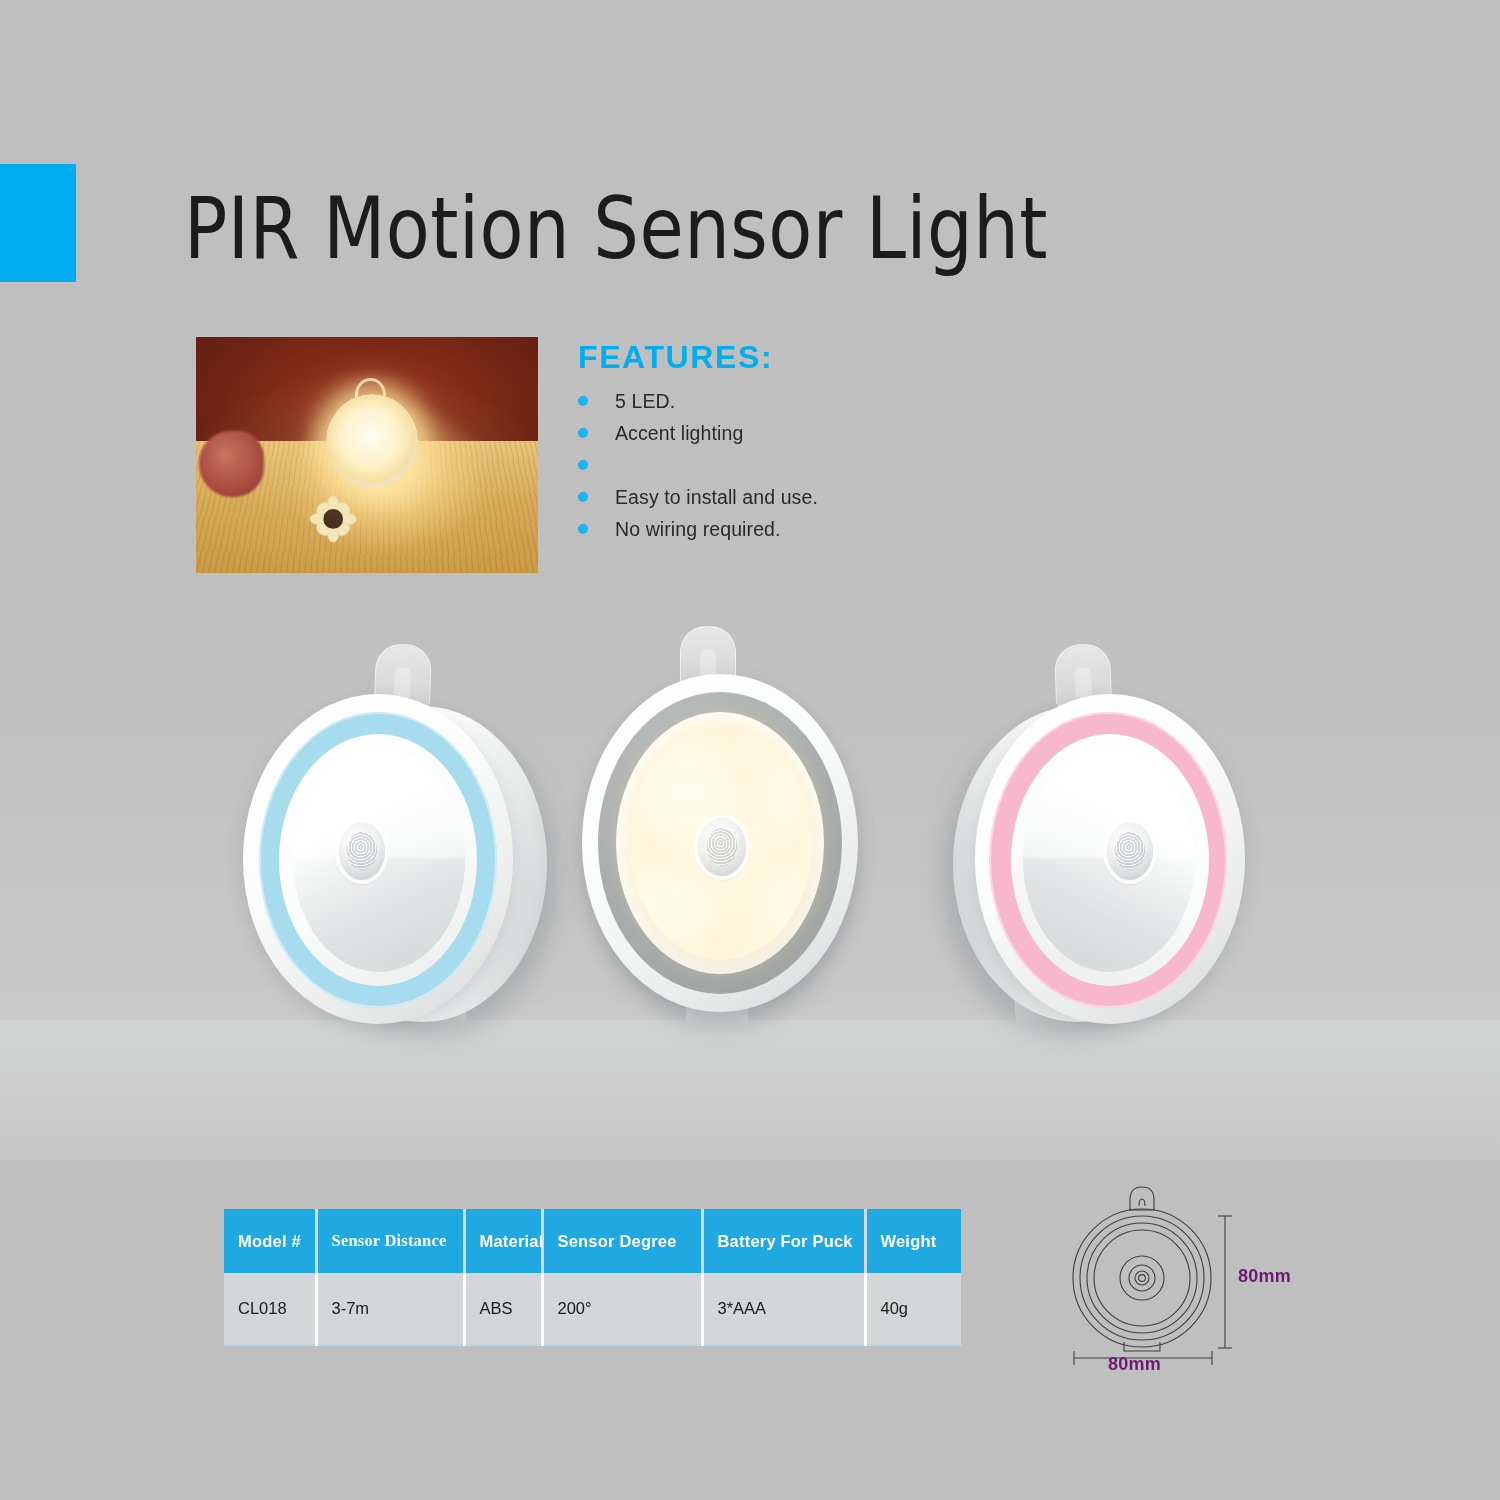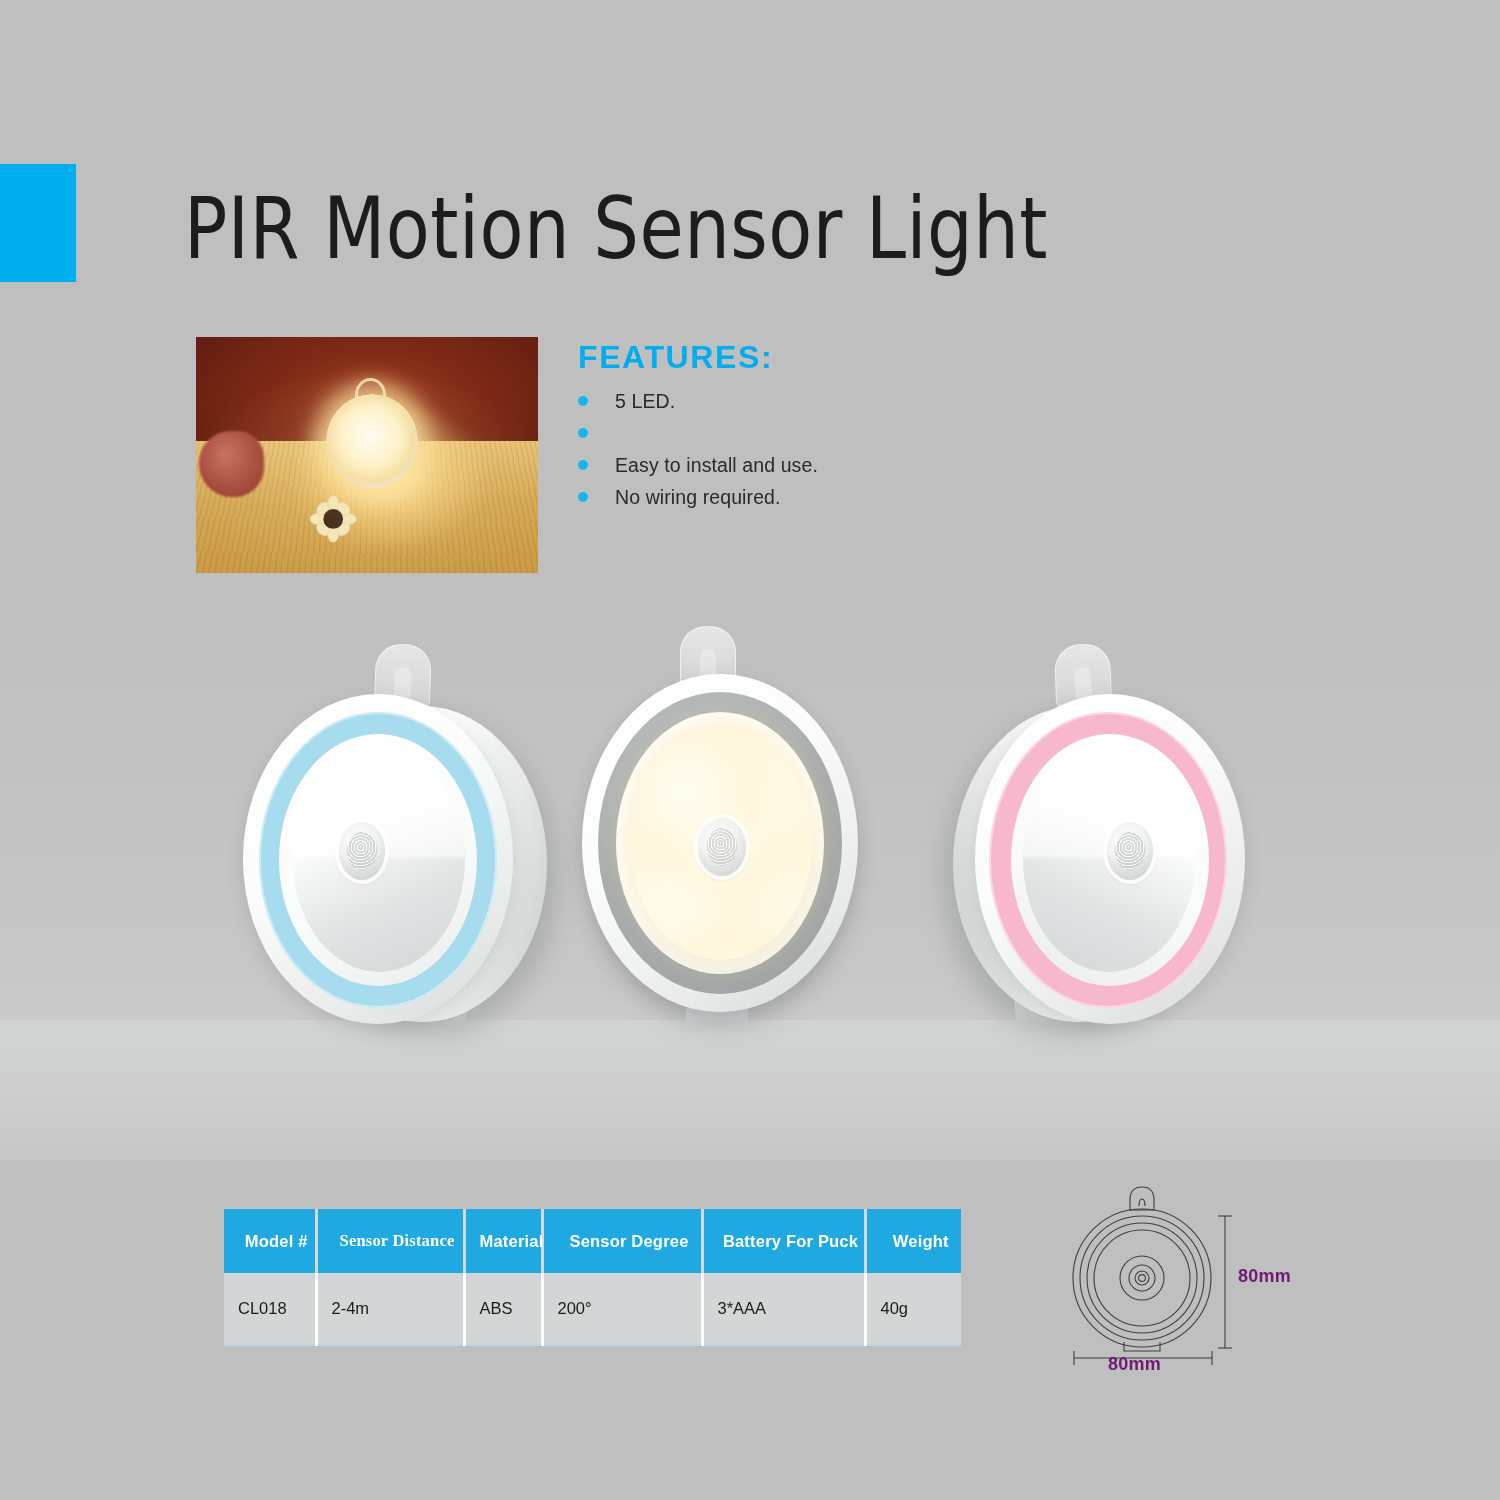--- a/index.html
+++ b/index.html
@@ -390,21 +390,21 @@
     top: 1209px;
     width: 737px;
     border-collapse: collapse;
     table-layout: fixed;
   }
   .spec-table th {
     background: #1fa9e0;
     color: #ffffff;
     font-size: 16.5px;
     font-weight: 700;
-    text-align: center;
+    text-align: left;
     padding: 22px 0 22px 14px;
     border-right: 3px solid #d6d9d9;
     letter-spacing: 0.2px;
     white-space: nowrap;
   }
   .spec-table th:last-child { border-right: none; }
   .spec-table td {
     background: #d2d6d6;
     color: #1c1c1c;
     font-size: 16.5px;
@@ -480,20 +480,24 @@
   </div>
 
   <div class="features-title">FEATURES:</div>
   <div class="features-list">
     <div class="feature-row">
       <span class="feature-bullet"></span>
       <span class="feature-text">5 LED.</span>
     </div>
     <div class="feature-row">
       <span class="feature-bullet"></span>
+      <span class="feature-text">Accent lighting</span>
+    </div>
+    <div class="feature-row">
+      <span class="feature-bullet"></span>
     </div>
     <div class="feature-row">
       <span class="feature-bullet"></span>
       <span class="feature-text">Easy to install and use.</span>
     </div>
     <div class="feature-row">
       <span class="feature-bullet"></span>
       <span class="feature-text">No wiring required.</span>
     </div>
   </div>
@@ -544,21 +548,21 @@
         <th class="col-dist">Sensor Distance</th>
         <th class="col-mat">Material</th>
         <th class="col-deg">Sensor Degree</th>
         <th class="col-batt">Battery For Puck</th>
         <th class="col-weight">Weight</th>
       </tr>
     </thead>
     <tbody>
       <tr>
         <td>CL018</td>
-        <td>2-4m</td>
+        <td>3-7m</td>
         <td>ABS</td>
         <td>200°</td>
         <td>3*AAA</td>
         <td>40g</td>
       </tr>
     </tbody>
   </table>
 
   <div class="dim-diagram">
     <svg viewBox="0 0 262 210" width="262" height="210" aria-hidden="true">

